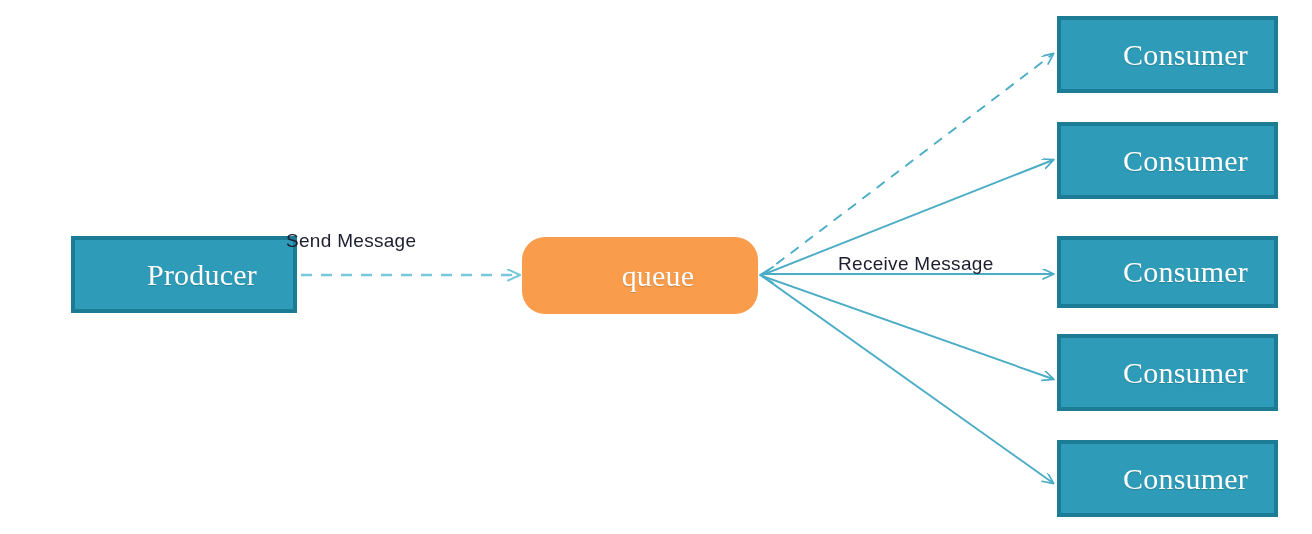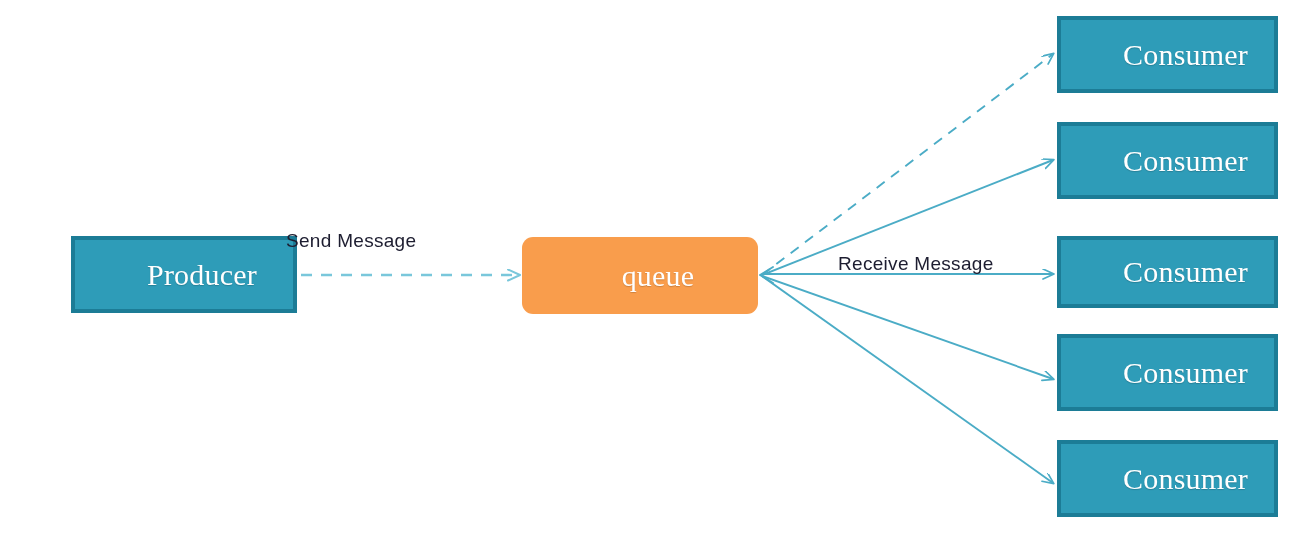--- a/index.html
+++ b/index.html
@@ -41,21 +41,21 @@
     user-select: none;
     padding-left: 36px;
   }
   .node-rect {
     background: #2e9cb8;
     border: 4px solid #1c7c96;
   }
   .node-round {
     background: #f99d4c;
     border: none;
-    border-radius: 11px;
+    border-radius: 23px;
   }
   .edge-label {
     position: absolute;
     font-family: "Liberation Sans", sans-serif;
     font-size: 19px;
     color: #1d1d30;
     white-space: nowrap;
     user-select: none;
     letter-spacing: 0.3px;
   }

